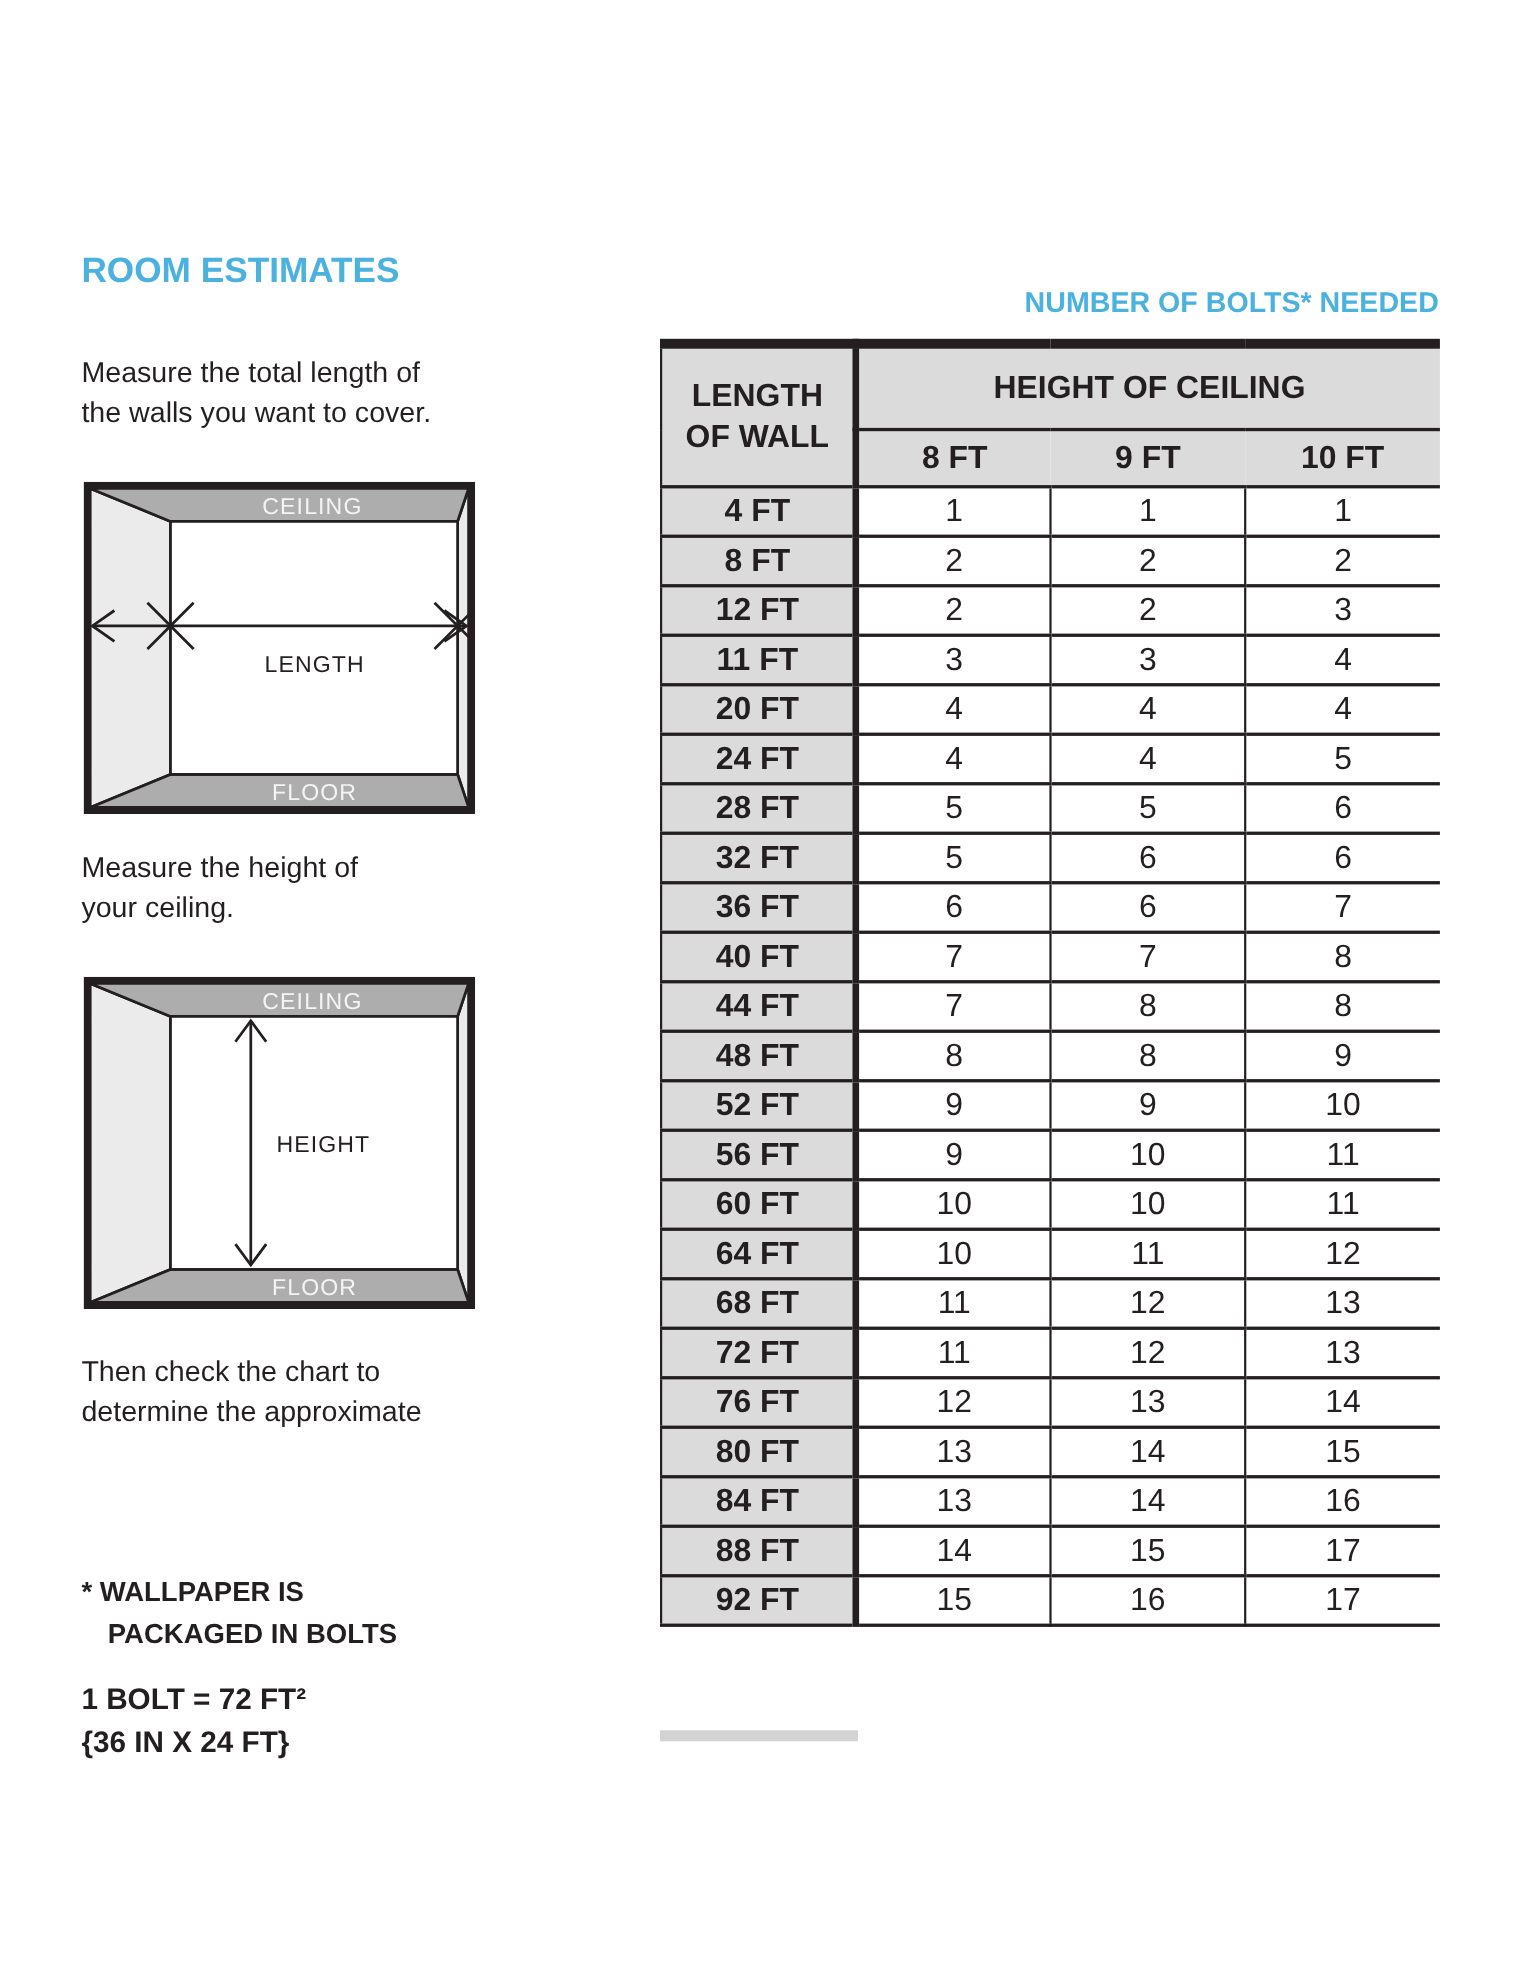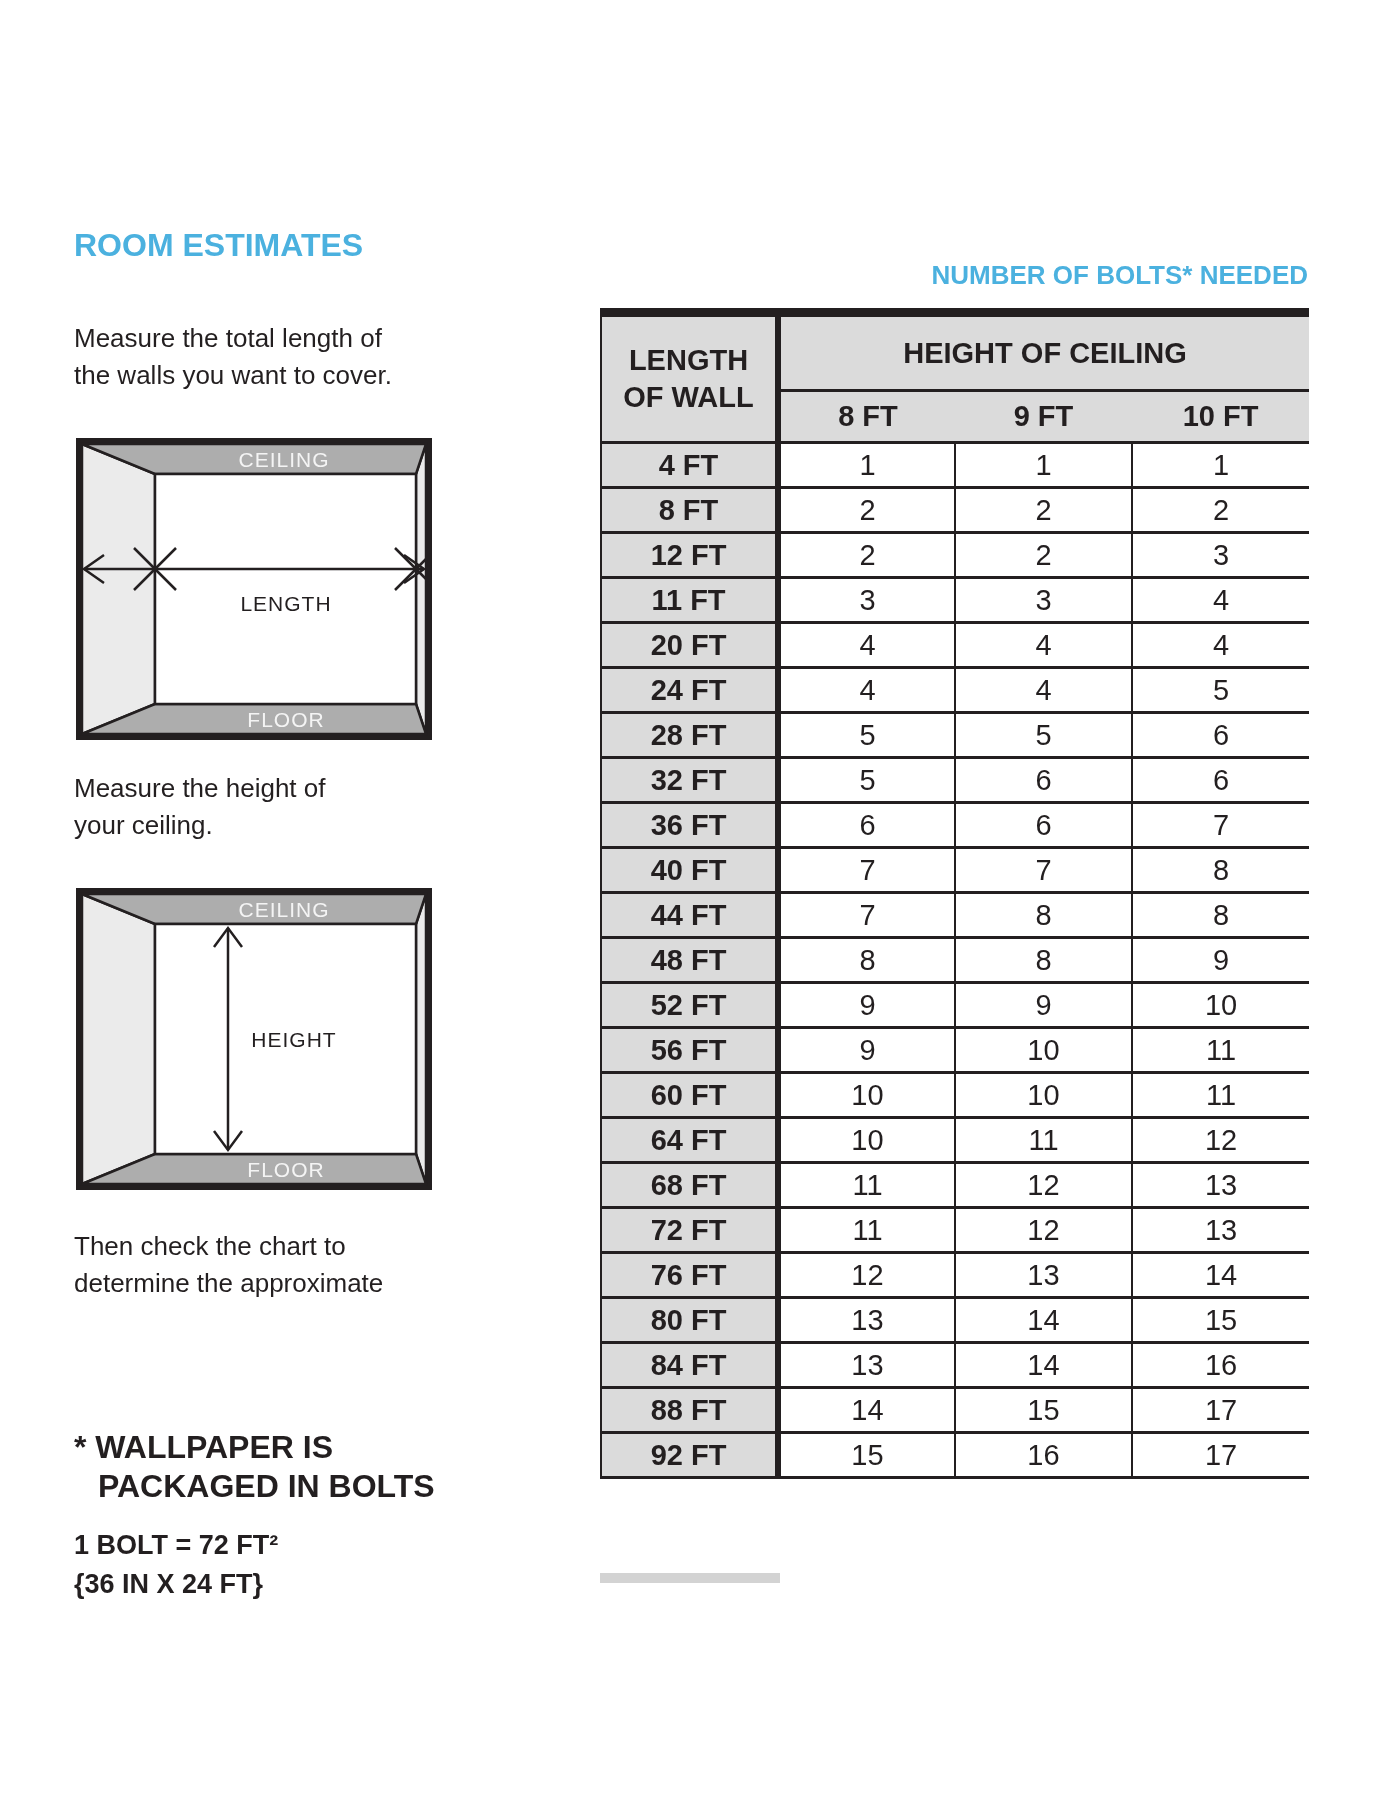--- a/index.html
+++ b/index.html
@@ -30,21 +30,21 @@
   }
   .body-copy{
     position:absolute;left:74px;
     font-size:26px;line-height:37px;color:var(--ink);
   }
   .step1{top:300px;margin-top:20px;}
   .step2{top:770px;}
   .step3{top:1228px;}
   .footnote{
     position:absolute;left:74px;top:1428px;
-    font-size:32px;line-height:39px;font-weight:bold;
+    font-size:25px;line-height:39px;font-weight:bold;
   }
   .footnote .indent{padding-left:24px;}
   .bolt-info{
     position:absolute;left:74px;top:1526px;
     font-size:27px;line-height:39px;font-weight:bold;
   }
   .diagram{position:absolute;left:76px;width:356px;height:302px;}
   .diagram-1{top:438px;}
   .diagram-2{top:888px;}
 

